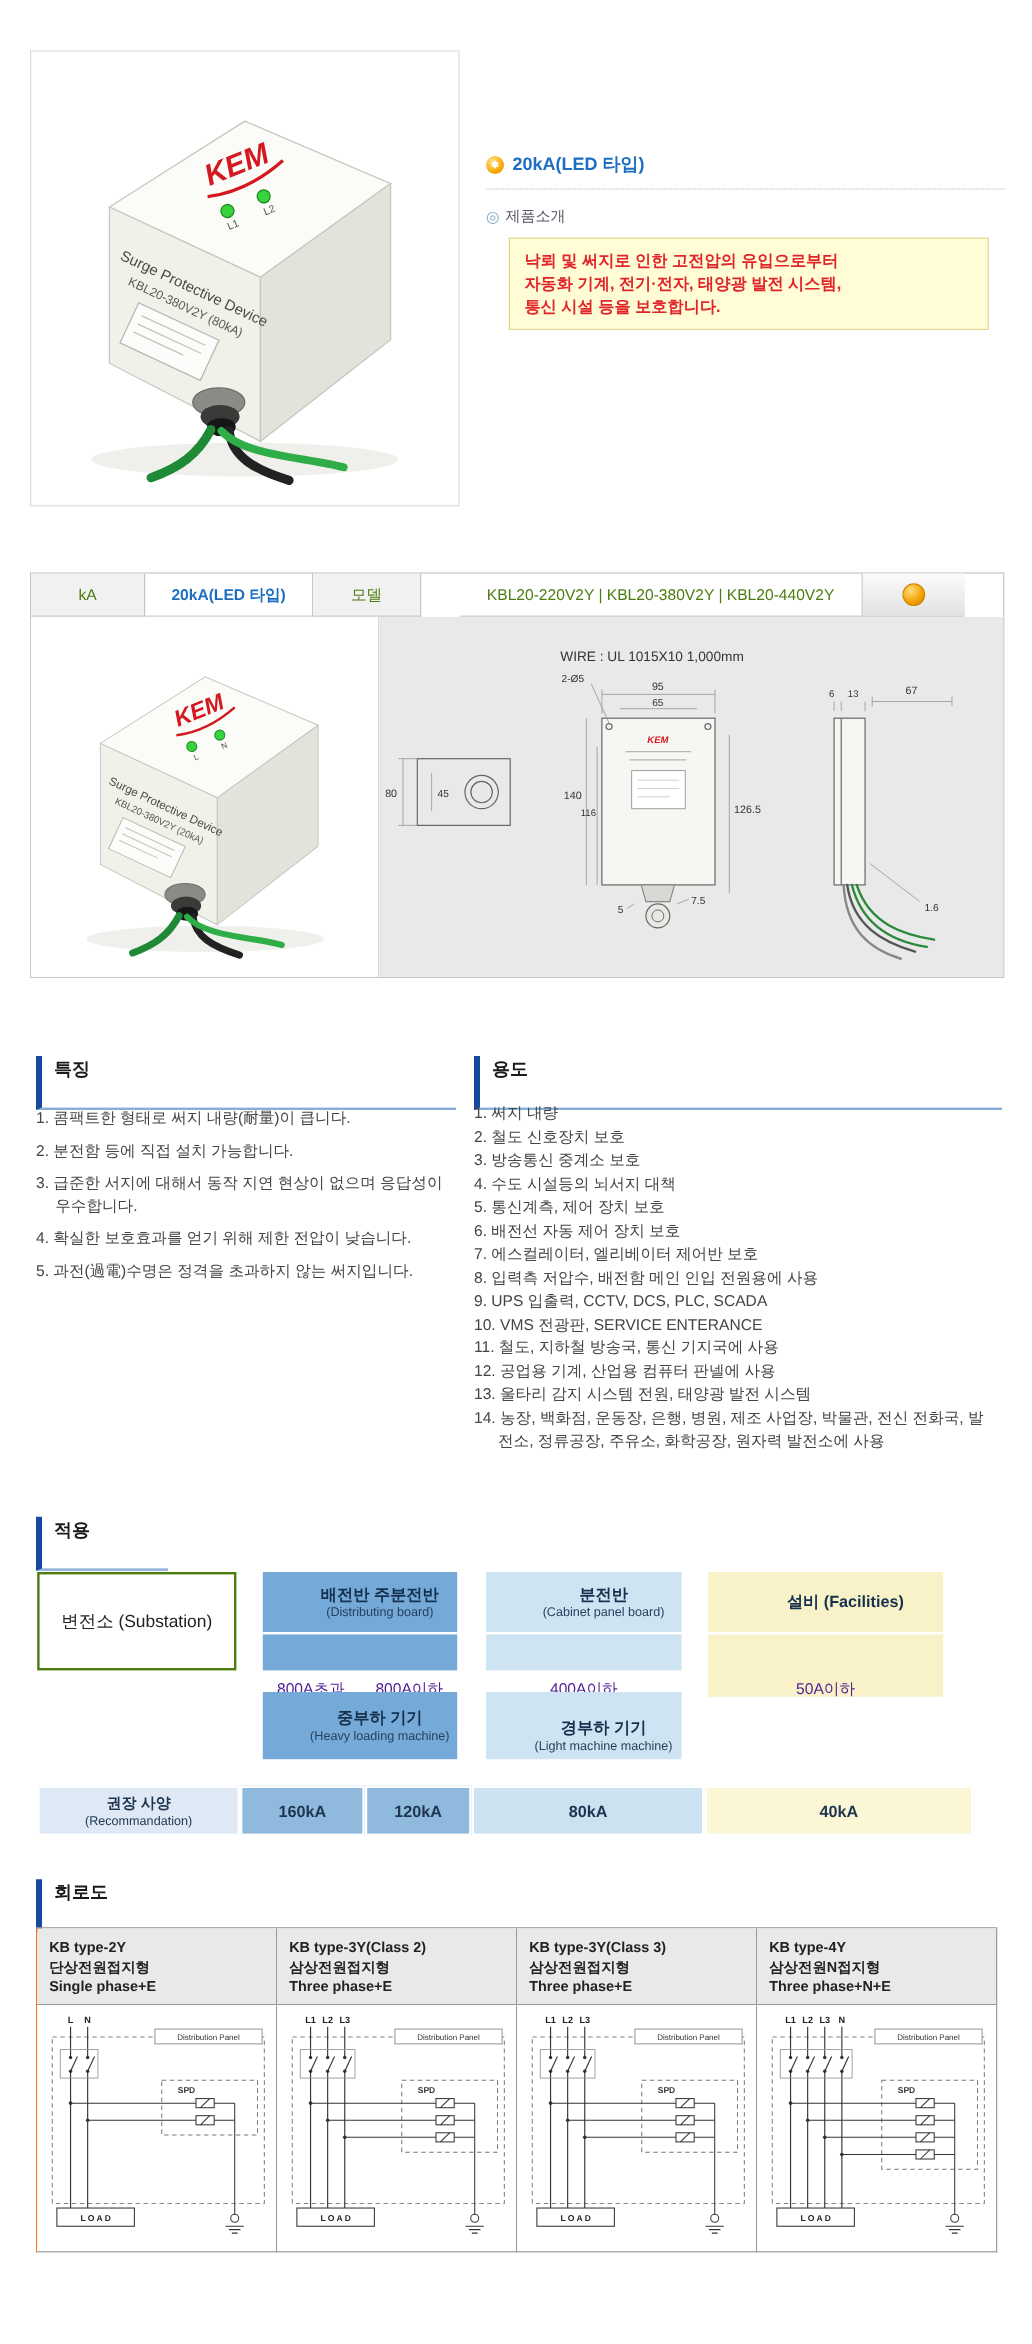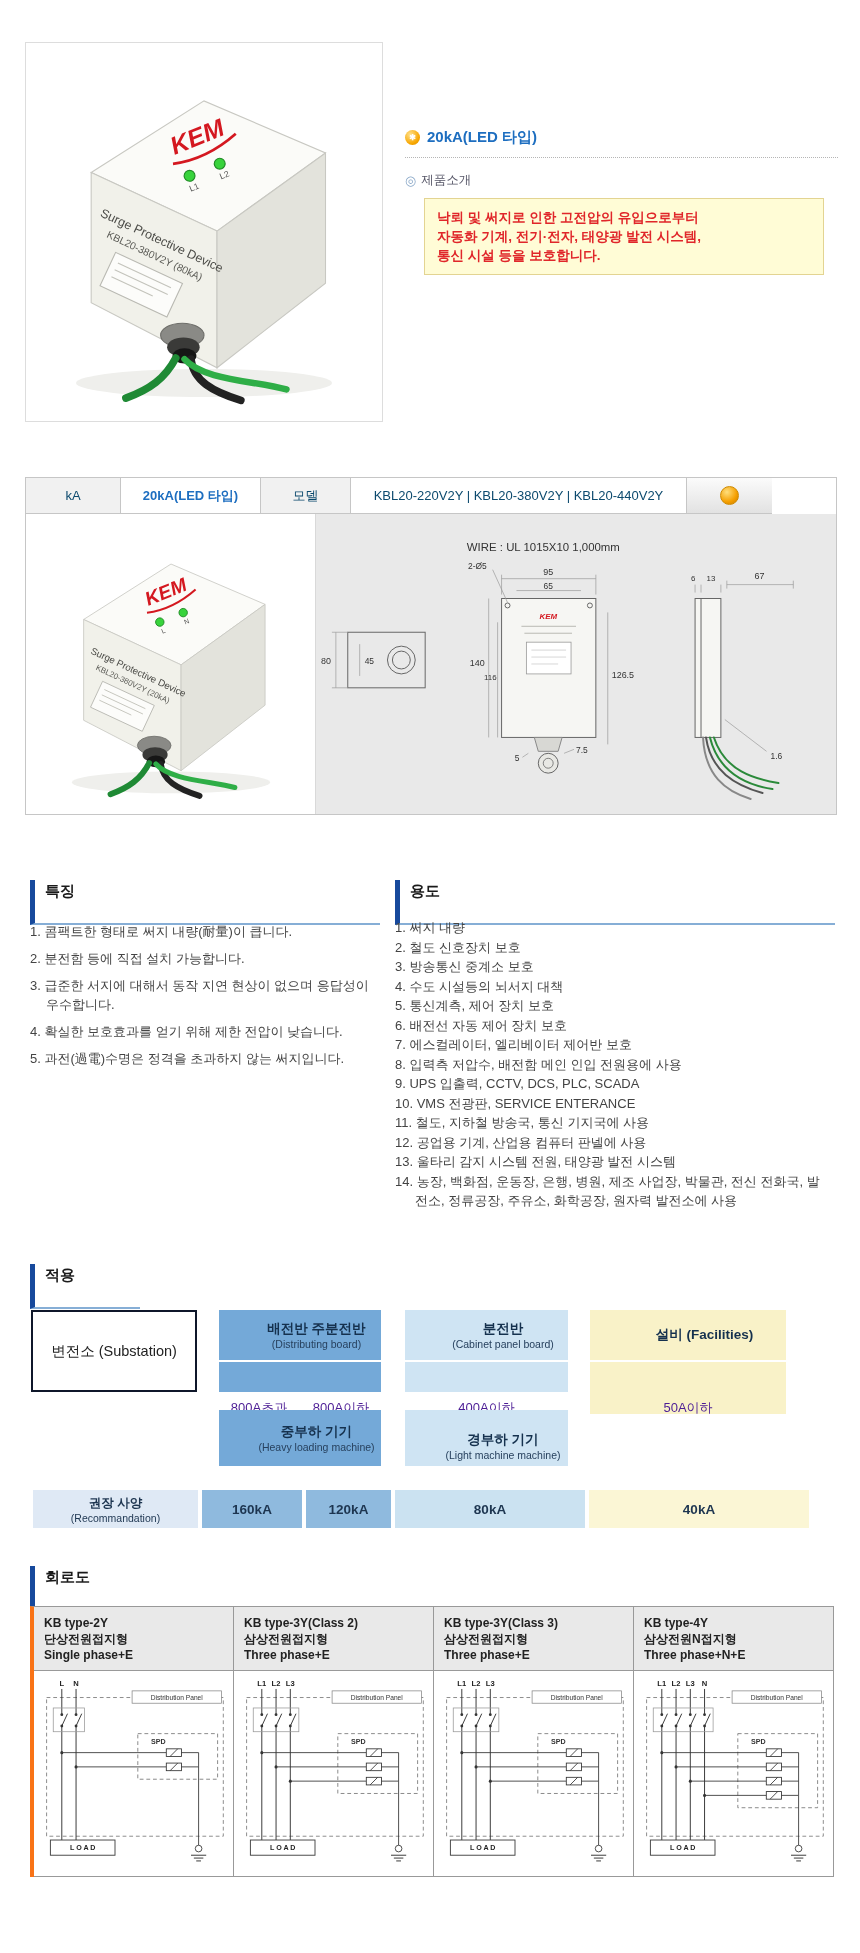--- a/index.html
+++ b/index.html
@@ -20,26 +20,26 @@
   .intro-divider { left:405px; top:157px; width:433px; border-bottom:1px dotted #b5b5b5; height:0; }
   .intro-sub { left:405px; top:172px; font-size:12.5px; color:#556; display:flex; align-items:center; gap:5px; }
   .ring-icon { color:#8aa8c8; font-size:13px; line-height:13px; }
   .intro-note { left:424px; top:198px; width:400px; background:#fffcd6; border:1px solid #e3d492;
                 padding:9px 12px; box-sizing:border-box; }
   .intro-note div { color:#e0262a; font-weight:bold; font-size:13.5px; line-height:19px; }
 
   
   .spec-table { left:25px; top:477px; width:810px; border:1px solid #c6c6c6; background:#fff; }
   .spec-hrow { display:flex; height:36px; }
-  .spec-hcell { display:flex; align-items:center; justify-content:center; font-size:13px; color:#0c4a6e;
+  .spec-hcell { display:flex; align-items:center; justify-content:center; font-size:13px; color:#4d7c0f;
                 border-right:1px solid #c6c6c6; border-bottom:1px solid #c6c6c6; box-sizing:border-box; }
   .spec-hcell.gray { background:#f1f1f1; }
   .spec-hcell.type { color:#1d6ec0; font-weight:bold; }
   .spec-hcell.btncell { border-right:none; background:linear-gradient(#fbfbfb,#e2e2e2); }
-  .w1{width:95px;} .w2{width:140px;} .w3{width:90px;} .w4{width:336px;} .w5{width:85px;}
+  .w1{width:95px;} .w2{width:140px;} .w3{width:90px;} .w4{width:336px;margin-left:32px;} .w5{width:85px;}
   .orange-ball { width:17px; height:17px; border-radius:50%; cursor:pointer;
                  background:radial-gradient(circle at 35% 30%, #ffdf7d, #f59f00 60%, #c97c00);
                  border:1px solid #cf8a00; display:inline-block; }
   .spec-body { display:flex; height:300px; }
   .spec-photo { width:290px; border-right:1px solid #d9d9d9; display:flex; align-items:center;
                 justify-content:center; background:#fff; box-sizing:border-box; }
   .spec-draw { flex:1; background:#e9e9e9; display:flex; align-items:center; justify-content:center; }
   .spec-draw svg { width:516px; height:298px; }
 
   
@@ -49,40 +49,40 @@
 
   
   .feat-list { left:30px; top:922px; width:352px; }
   .feat-list div { font-size:13px; color:#444; line-height:19px; margin-bottom:8px;
                    padding-left:16px; text-indent:-16px; }
   .use-list { left:395px; top:918px; width:425px; }
   .use-list div { font-size:13px; color:#444; line-height:19.5px; padding-left:20px; text-indent:-20px; }
 
   
   .app-box { position:absolute; box-sizing:border-box; text-align:center; }
-  .substation { border:2px solid #0f172a; background:#fff; display:flex; align-items:center;
+  .substation { border:2px solid #4d7c0f; background:#fff; display:flex; align-items:center;
                 justify-content:center; font-size:14.5px; color:#222; }
   .app-hdr { height:50px; display:flex; flex-direction:column; align-items:center; justify-content:center;padding-left:33px; }
   .app-hdr .ko { font-size:13.5px; font-weight:bold; color:#15314e; }
   .app-hdr .en { font-size:10.5px; color:#27415e; }
   .app-cellrow { display:flex; height:32px; border-top:2px solid #fff; }
   .app-cell { flex:1; display:flex; align-items:center; justify-content:center;
               font-size:13px; font-weight:normal; color:#4c1d95;margin-top:46px; }
   .app-cell + .app-cell { border-left:2px solid #fff; }
   .bg-blue { background:#74a9d8; } .bg-lblue { background:#cfe4f3; } .bg-yellow { background:#f9f2c8; }
   .rec-cell { position:absolute; top:1488px; height:42px; box-sizing:border-box; border:2px solid #fff;
               display:flex; align-items:center; justify-content:center; font-size:13.5px;
               font-weight:bold; color:#1d3550; }
   .rec-label { flex-direction:column; background:#dfe9f5; }
   .rec-label .ko { font-size:12.5px; font-weight:bold; }
   .rec-label .en { font-size:10.5px; font-weight:normal; }
   .bg-rec1 { background:#8fbade; } .bg-rec2 { background:#cbe2f1; } .bg-rec3 { background:#fbf6d5; }
 
   
-  .circ-table { left:30px; top:1606px; width:800px; border-top:1px solid #999; border-left:4px solid #f97316; }
+  .circ-table { left:30px; top:1606px; width:800px; border-top:1px solid #999; border-left:1px solid #f97316; }
   .circ-row { display:grid; grid-template-columns:repeat(4, 1fr); }
   .circ-hcell { background:#e9e9e9; border-right:1px solid #999; border-bottom:1px solid #999;
                 padding:8px 10px; font-size:12px; font-weight:bold; color:#222; line-height:16px;
                 height:64px; box-sizing:border-box; }
   .circ-bcell { background:#fff; border-right:1px solid #999; border-bottom:1px solid #999;
                 height:206px; display:flex; align-items:center; justify-content:center; box-sizing:border-box; }
 </style>
 </head>
 <body>
 

